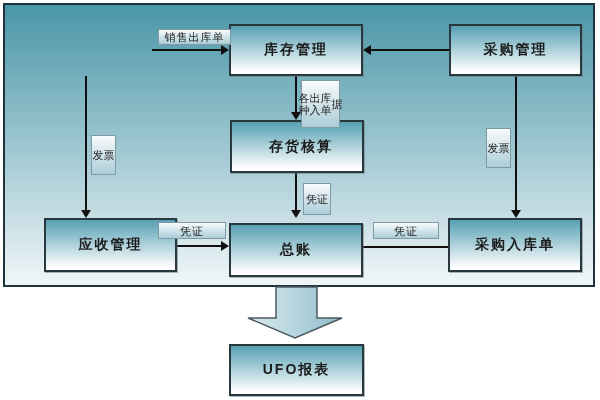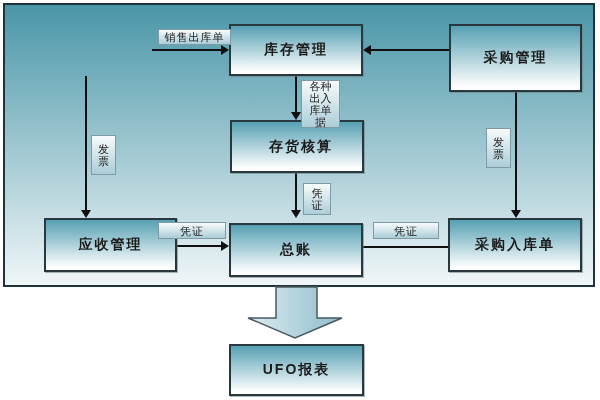--- a/index.html
+++ b/index.html
@@ -19,35 +19,35 @@
   .node{
     position:absolute;box-sizing:border-box;
     border:2px solid var(--node-border,#29383e);
     background:linear-gradient(180deg,var(--node-top,#56a0b3) 0%,var(--node-bottom,#ffffff) 95%);
     display:flex;align-items:center;justify-content:center;
     font-size:14px;font-weight:bold;letter-spacing:2px;
     box-shadow:1px 1px 0 rgba(110,125,130,.55);
   }
   #node-sales{left:19px;top:24px;width:133px;height:52px;}
   #node-inventory{left:229px;top:24px;width:134px;height:52px;}
-  #node-purchase{left:449px;top:24px;width:133px;height:68px;}
+  #node-purchase{left:449px;top:24px;width:133px;height:52px;}
   #node-invacct{left:230px;top:120px;width:134px;height:53px;padding-left:8px;}
   #node-receivables{left:19px;top:218px;width:133px;height:54px;margin-left:25px;}
   #node-ledger{left:229px;top:223px;width:134px;height:54px;}
   #node-payables{left:448px;top:218px;width:134px;height:54px;}
   #node-ufo{left:229px;top:344px;width:135px;height:52px;}
   
   .tag{
     position:absolute;box-sizing:border-box;
     background:linear-gradient(180deg,var(--tag-top,#f8fbfc) 0%,var(--tag-bottom,#abcdd8) 100%);
     border:1px solid #7d9aa5;
     display:flex;align-items:center;justify-content:center;
     font-size:11px;font-weight:normal;letter-spacing:1px;line-height:12px;
   }
-  .tag.vertical{flex-direction:column;letter-spacing:0;}
+  .tag.vertical{letter-spacing:0;}
   #tag-sales-out{left:158px;top:29px;width:73px;height:16px;}
   #tag-purchase-in{left:372px;top:29px;width:73px;height:16px;}
   #tag-docs{left:301px;top:80px;width:39px;height:48px;}
   #tag-invoice-left{left:91px;top:135px;width:25px;height:40px;}
   #tag-invoice-right{left:486px;top:128px;width:25px;height:40px;}
   #tag-voucher-mid{left:303px;top:183px;width:28px;height:32px;}
   #tag-voucher-left{left:158px;top:222px;width:68px;height:17px;}
   #tag-voucher-right{left:373px;top:222px;width:66px;height:17px;}
   
   .line{position:absolute;background:var(--line,#101010);}

